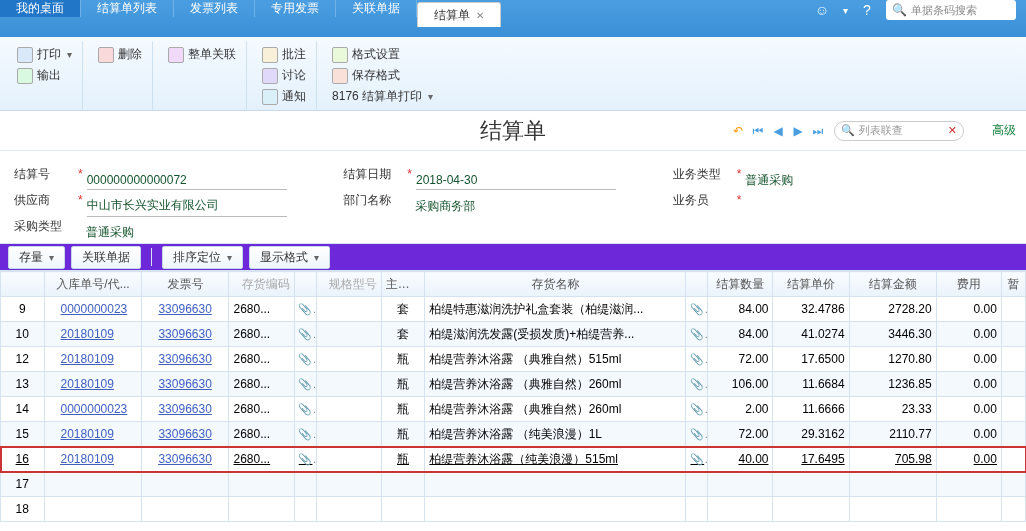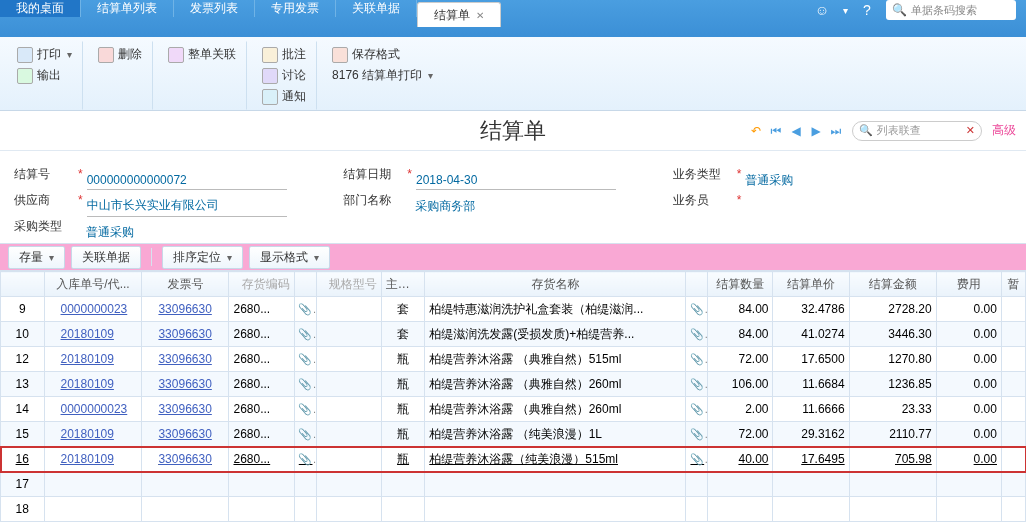--- a/index.html
+++ b/index.html
@@ -34,33 +34,33 @@
 
 
 .title-row { display: flex; align-items: center; height: 40px; border-bottom: 1px solid #e0e9f2; padding: 0 10px; }
 .title-row .spacer { flex: 1; }
 .title-center { position: absolute; left: 0; right: 0; text-align: center; font-size: 22px; color: #333; pointer-events: none; }
 .nav-ctrls { display: flex; align-items: center; gap: 4px; }
 .nav-ctrls .nbtn { width: 16px; height: 16px; display: inline-flex; align-items: center; justify-content: center; color: #4a9ee0; cursor: pointer; font-size: 12px; }
 .nav-search { border: 1px solid #ccc; border-radius: 10px; height: 20px; width: 130px; display: flex; align-items: center; padding: 0 6px; font-size: 11px; color: #999; margin-left: 4px; }
 .nav-search .mag { color: #f90; margin-right: 4px; }
 .nav-search .clr { margin-left: auto; color: #c33; cursor: pointer; }
-.adv { color: #ec4899; margin-left: 6px; cursor: pointer; }
+.adv { color: #15803d; margin-left: 24px; cursor: pointer; }
 
 
 .form-area { padding: 10px 14px 4px 14px; }
 .form-row { display: flex; height: 26px; align-items: center; }
 .form-cell { display: flex; align-items: center; width: 33%; }
 .form-cell .lbl { width: 60px; color: #333; }
 .form-cell .star { color: #d33; margin: 0 4px; }
-.form-cell .val { color: #0369a1; border-bottom: 1px solid #bbb; min-width: 200px; padding: 2px 0; margin-top: 12px; }
+.form-cell .val { color: #14532d; border-bottom: 1px solid #bbb; min-width: 200px; padding: 2px 0; margin-top: 12px; }
 .form-cell .val.noborder { border: none; }
 
 
-.sub-tb { display: flex; align-items: center; height: 28px; border-top: 1px solid #d6e2ef; border-bottom: 1px solid #d6e2ef; padding: 0 8px; gap: 6px; background: #f9a8d4; }
+.sub-tb { display: flex; align-items: center; height: 28px; border-top: 1px solid #d6e2ef; border-bottom: 1px solid #d6e2ef; padding: 0 8px; gap: 6px; background: #6d28d9; }
 .sub-tb .sbtn { border: 1px solid #c7d8e8; background: linear-gradient(#fff,#eef6fc); padding: 2px 10px; border-radius: 2px; cursor: pointer; color: #333; display: flex; align-items: center; gap: 4px; }
 .sub-tb .sep { width: 1px; height: 18px; background: #d6e2ef; margin: 0 4px; }
 
 
 .tbl-wrap { overflow: auto; height: calc(531px - 27px - 74px - 40px - 96px - 28px); }
 table { border-collapse: collapse; width: 100%; table-layout: fixed; }
 th, td { border: 1px solid #d6e2ef; padding: 0 4px; height: 25px; font-size: 12px; text-align: left; overflow: hidden; text-overflow: ellipsis; white-space: nowrap; }
 th { background: linear-gradient(#f9fcff,#eaf3fb); color: #555; font-weight: normal; text-align: center; }
 th.dim { color: #aaa; text-align: right; }
 td.num { text-align: right; }
@@ -137,20 +137,24 @@
     <div class="rbtn">
         <span class="ic chat"></span>
         <span>讨论</span>
       </div>
     <div class="rbtn">
         <span class="ic msg"></span>
         <span>通知</span>
       </div>
   </div>
   <div class="rgrp" style="border-right:none">
+    <div class="rbtn">
+        <span class="ic fmt"></span>
+        <span>格式设置</span>
+      </div>
     <div class="rbtn">
         <span class="ic save"></span>
         <span>保存格式</span>
       </div>
     <div class="rbtn">
         <span>8176 结算单打印</span>
         <span class="dd">▾</span>
       </div>
   </div>
 </div>

